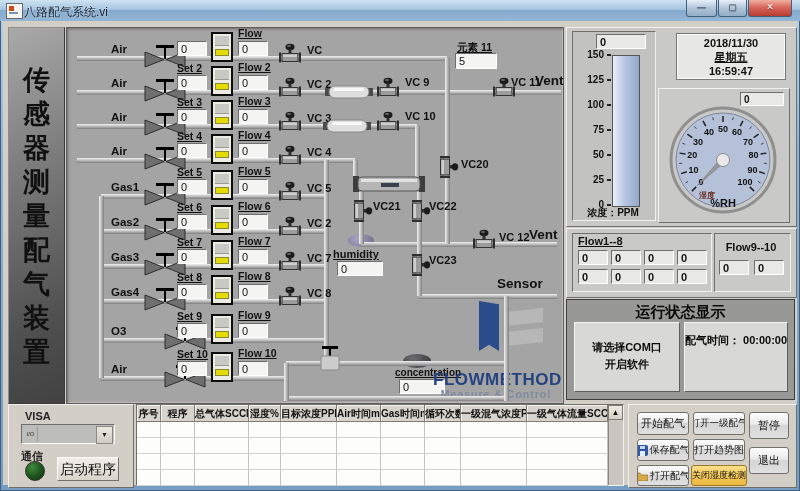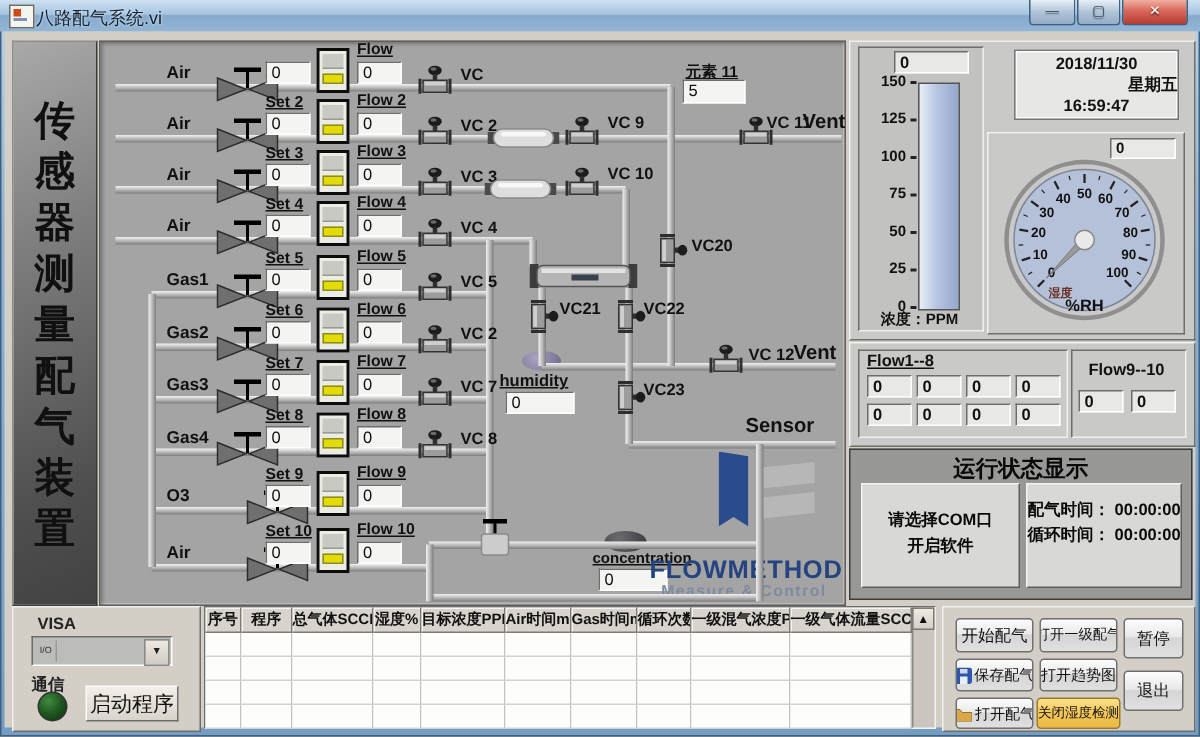--- a/index.html
+++ b/index.html
@@ -57,21 +57,21 @@
   #meter-tube{position:absolute;left:612px;top:55px;width:26px;height:150px;border:1px solid #555;
        background:linear-gradient(90deg,#e9eff9,#b7c5e1 45%,#94a8cd);}
   .mtick{position:absolute;width:26px;text-align:right;font-size:10px;font-weight:bold;color:#111;}
   .mdash{position:absolute;width:4px;height:2px;background:#222;}
   #meter-label{position:absolute;left:574px;top:206px;width:78px;text-align:center;font-size:10px;font-weight:bold;color:#111;}
   .disp{position:absolute;background:#e8e8e6;border:1px solid;border-color:#6d6d6d #ffffff #ffffff #6d6d6d;
        font-size:11px;font-weight:bold;color:#111;padding:1px 0 0 3px;box-sizing:border-box;}
   #clock-box{position:absolute;left:676px;top:33px;width:110px;height:47px;background:#e7e7e5;
        border:1px solid #77777a;box-shadow:0 0 0 1px #fbfbfb inset;text-align:center;padding-top:2px;box-sizing:border-box;}
   #clock-box div{font-size:11px;font-weight:bold;color:#111;line-height:14px;}
-  #clock-weekday{text-align:right;}
+  #clock-weekday{text-decoration:underline;}
   #gauge-panel{position:absolute;left:658px;top:88px;width:130px;height:133px;background:#c9c9c7;}
 
   #flow-panel{position:absolute;left:566px;top:228px;width:229px;height:68px;background:#c9c9c7;}
   .flow-group{position:absolute;background:#c9c9c7;}
   #flow1-label{position:absolute;left:578px;top:235px;font-size:11px;font-weight:bold;color:#111;text-decoration:underline;}
   #flow2-label{position:absolute;left:712px;top:241px;width:78px;text-align:center;font-size:11px;font-weight:bold;color:#111;}
 
   #status-panel{position:absolute;left:566px;top:299px;width:229px;height:101px;background:#989896;border:1px solid #3c3c3c;box-sizing:border-box;}
   #status-title{position:absolute;left:566px;top:303px;width:229px;text-align:center;font-size:15px;font-weight:bold;color:#0a0a0a;}
   .status-box{position:absolute;background:#d8d8d6;border:1px solid;border-color:#f4f4f2 #5e5e5a #5e5e5a #f4f4f2;text-align:center;box-sizing:border-box;}
@@ -560,21 +560,20 @@
     </div>
 
   <div id="status-panel"></div>
   <div id="status-title">运行状态显示</div>
   <div class="status-box" id="status-msg">
     <div>请选择COM口</div>
     <div>开启软件</div>
   </div>
   <div class="status-box" id="status-times">
     <div>配气时间： 00:00:00</div>
-    <div>循环时间： 00:00:00</div>
   </div>
 
   <div id="visa-panel" class="raised">
     <div id="visa-label" style="position:absolute;left:16px;top:5px;font-size:11px;font-weight:bold;color:#222">VISA</div>
     <div id="visa-combo" style="left:12px;top:19px">
       <div id="visa-io">I/O</div>
       <div id="visa-value"></div>
       <div id="visa-dd">▼</div>
     </div>
     <div style="position:absolute;left:12px;top:44px;font-size:11px;font-weight:bold;color:#222">通信</div>

